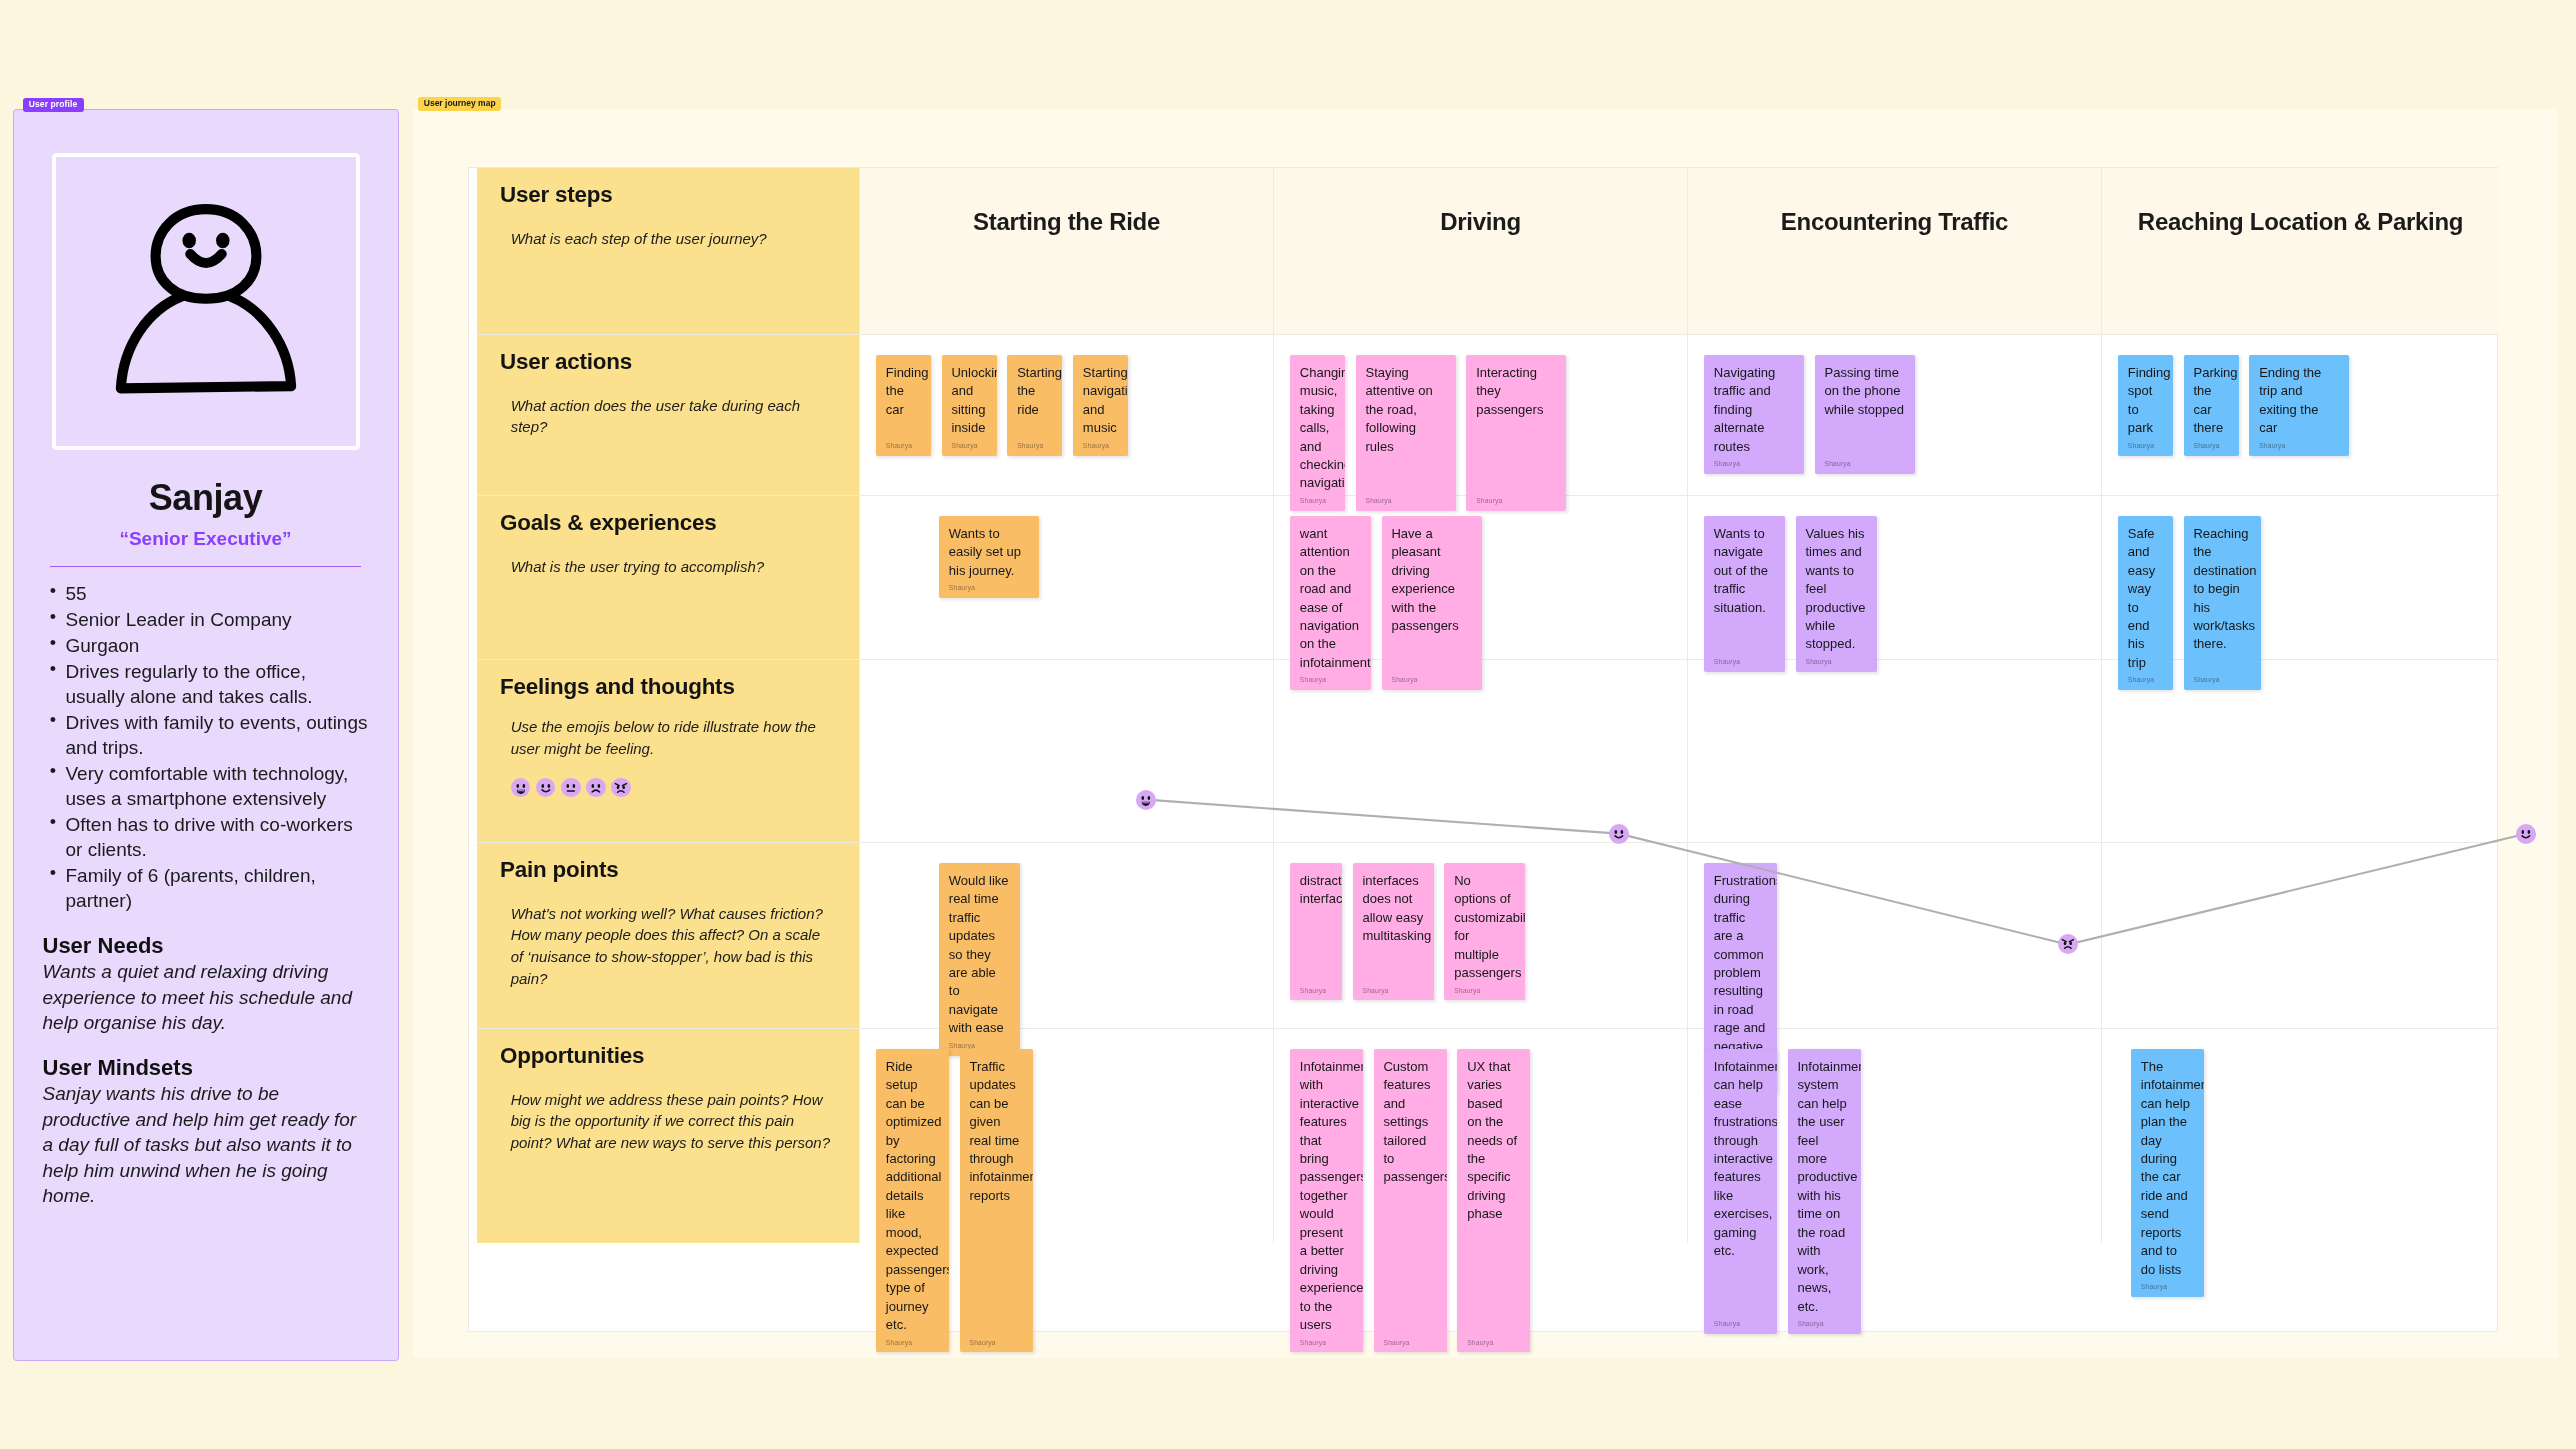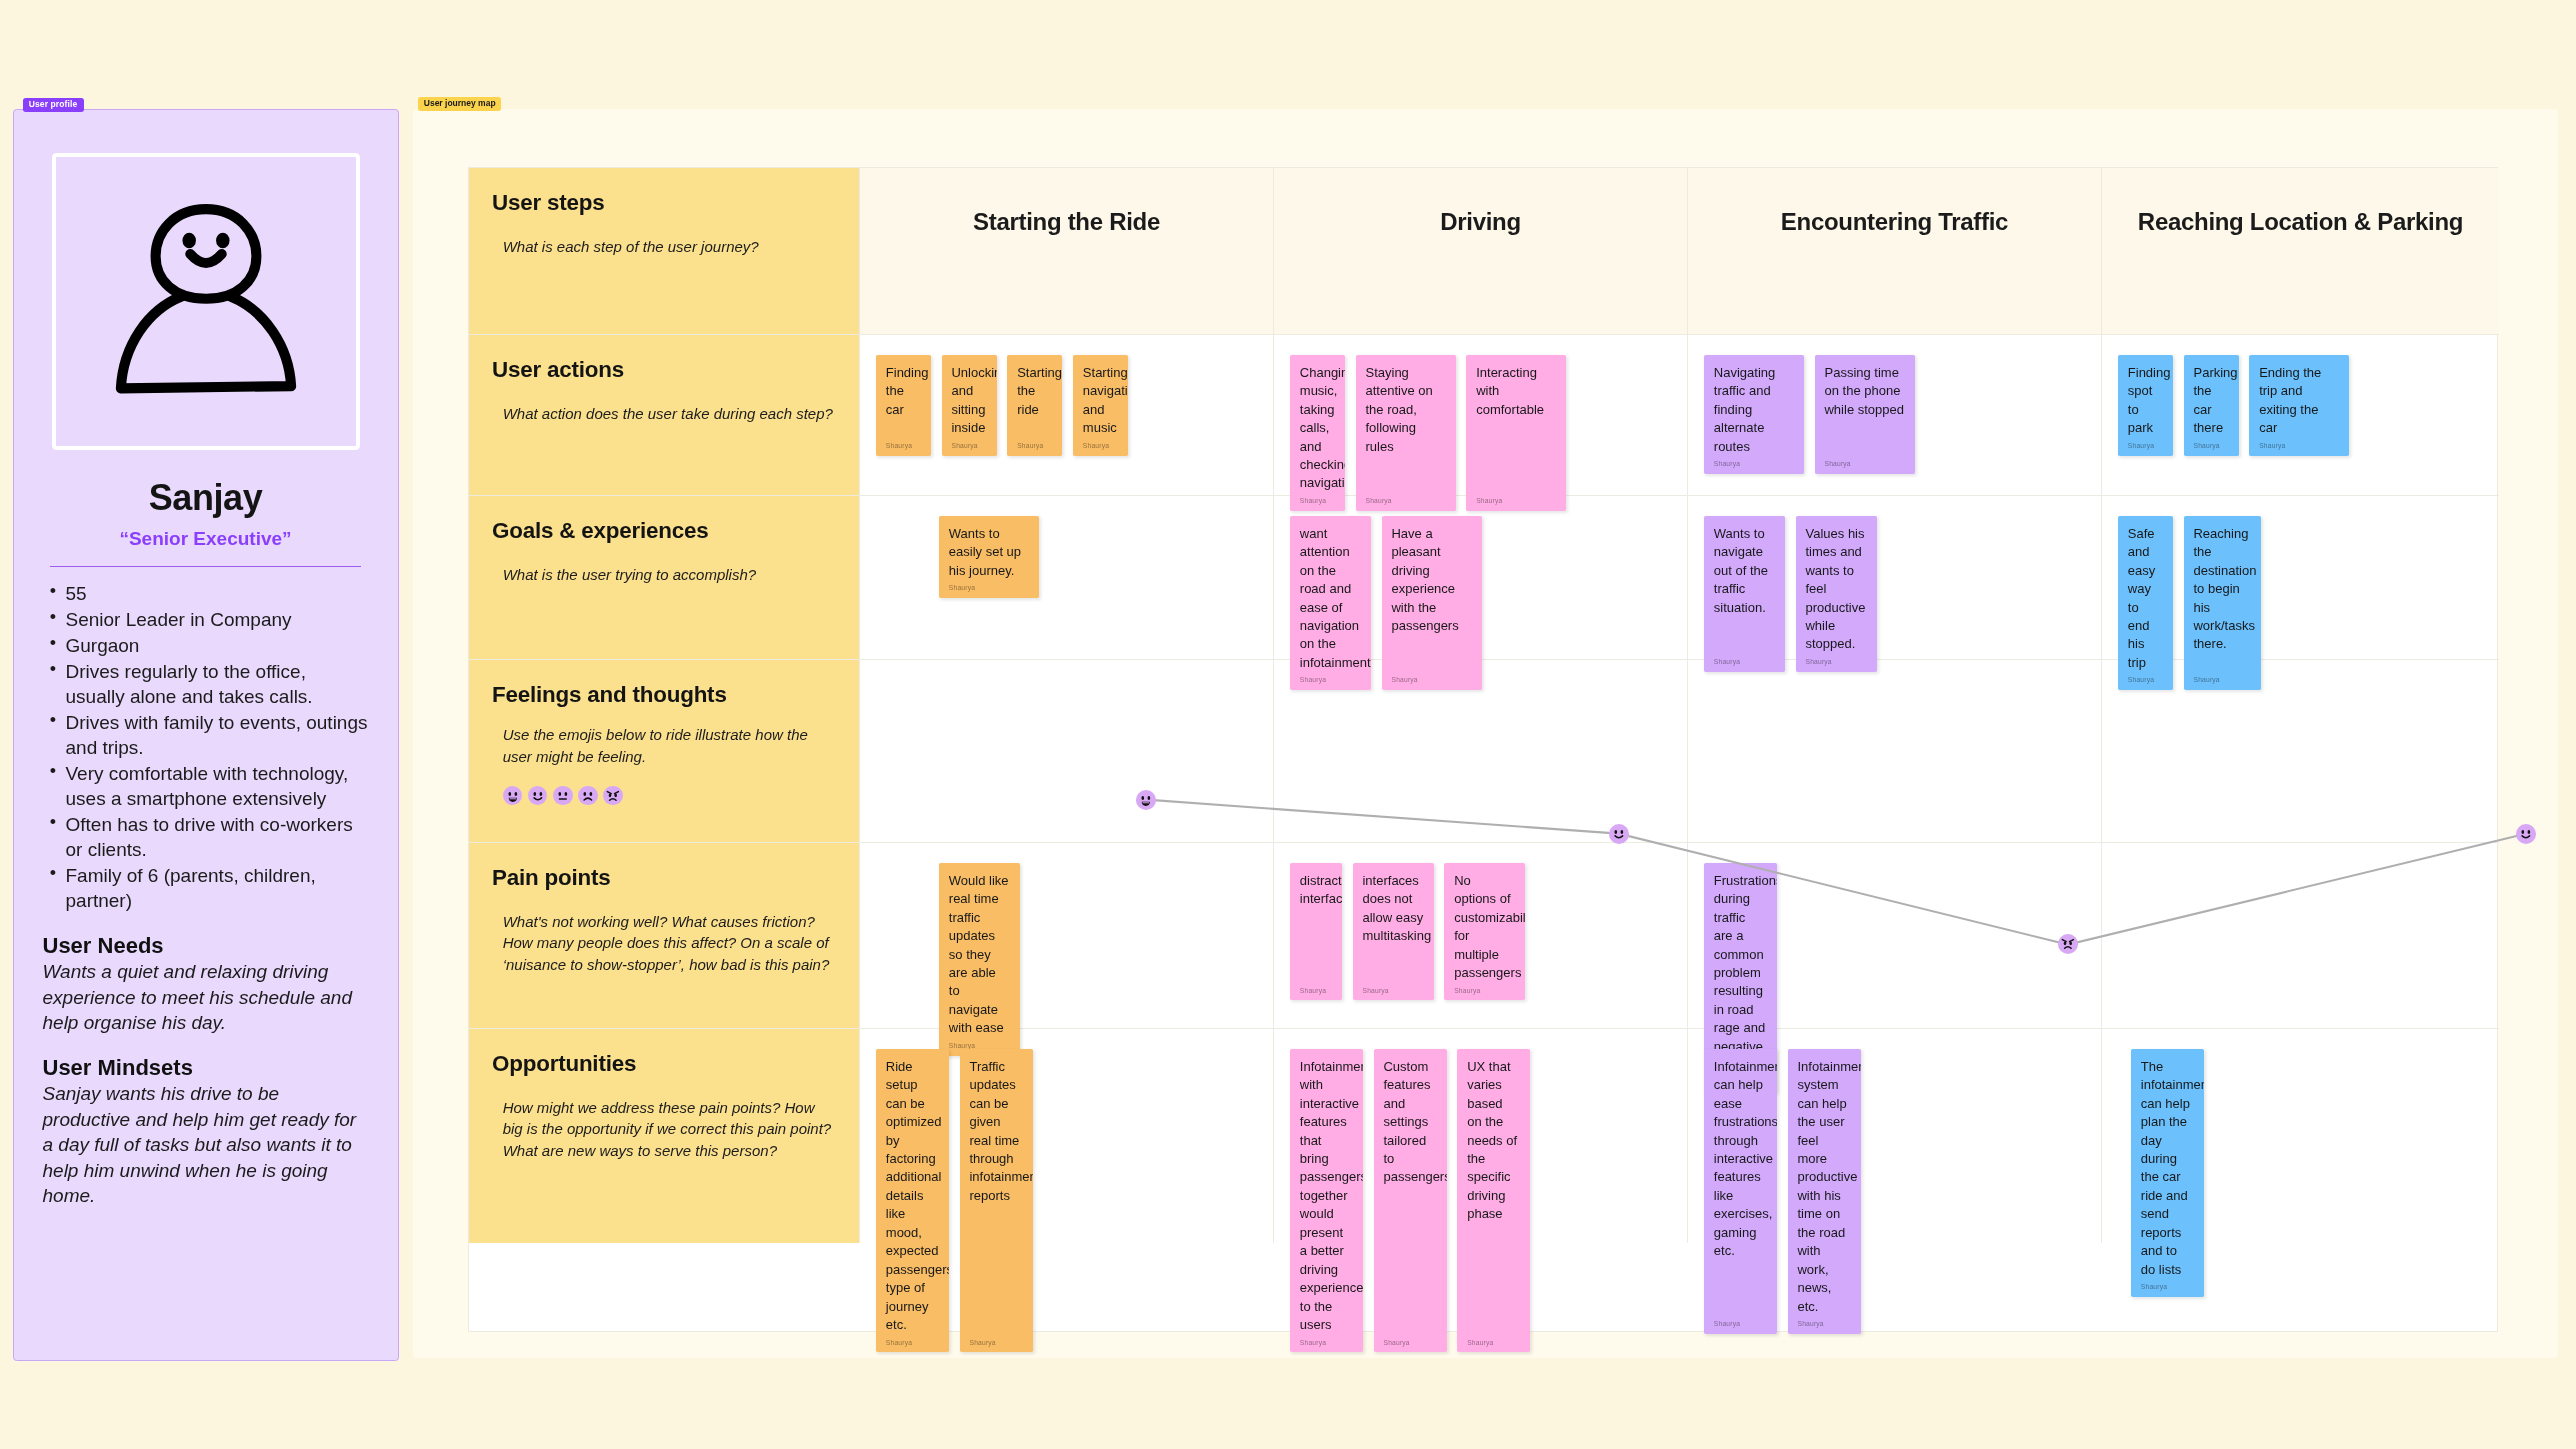--- a/index.html
+++ b/index.html
@@ -81,21 +81,21 @@
     grid-template-columns: 391px 414px 414px 414px 397px;
     grid-template-rows: 167px 161px 164px 183px 186px 214px;
     background: #FFFFFF;
     border: 0.9px solid #EDEAE0;
   }
   .cell { border-right: 0.9px solid #EDEAE0; border-bottom: 0.9px solid #EDEAE0; position: relative; }
   .cell.last-col { border-right: none; }
   .cell.last-row { border-bottom: none; }
 
   
-  .rowlabel { background: #FBE08E; padding: 22px 25px 0 23px; }
+  .rowlabel { background: #FBE08E; padding: 14px 25px 0 23px; margin-left: 8px; }
   .rowlabel.header { background: #FBE08E; }
   .rowlabel h3 { font-size: 22.4px; font-weight: 700; color: #141414; letter-spacing: -0.2px; }
   .rowlabel p { font-size: 15px; font-style: italic; color: #1C1C1C; margin-top: 19.7px; line-height: 1.45; padding-left: 10.7px; }
   .rowlabel p.tight { margin-top: 16px; }
 
   
   .stage-head {
     background: #FDF8EA;
     display: flex; align-items: flex-start; justify-content: center;
     padding-top: 40px;
@@ -231,21 +231,21 @@
       <div class="cell notes">
           <div class="note c-pink" style="width: 55px; min-height: 138px;">
             <div>Changing music, taking calls, and checking navigation</div>
             <div class="author">Shaurya</div>
           </div>
           <div class="note c-pink" style="width: 100px; min-height: 84px;">
             <div>Staying attentive on the road, following rules</div>
             <div class="author">Shaurya</div>
           </div>
           <div class="note c-pink" style="width: 100px; min-height: 66px;">
-            <div>Interacting with comfortable</div>
+            <div>Interacting they passengers</div>
             <div class="author">Shaurya</div>
           </div>
         </div>
       <div class="cell notes">
           <div class="note c-purple" style="width: 100px; min-height: 84px;">
             <div>Navigating traffic and finding alternate routes</div>
             <div class="author">Shaurya</div>
           </div>
           <div class="note c-purple" style="width: 100px; min-height: 84px;">
             <div>Passing time on the phone while stopped</div>

